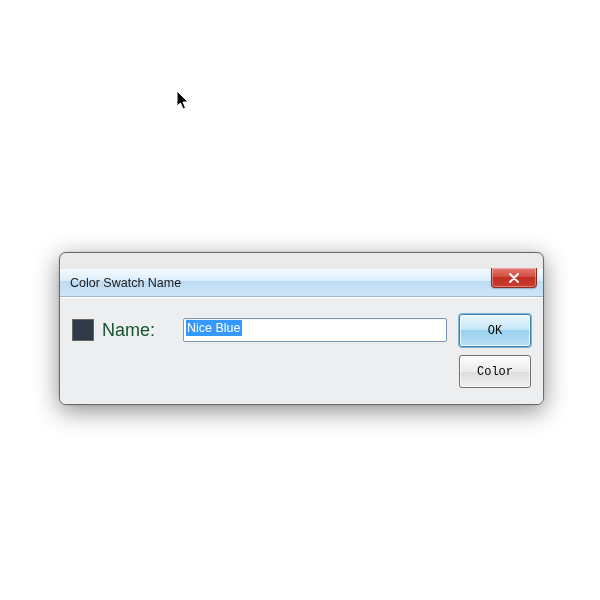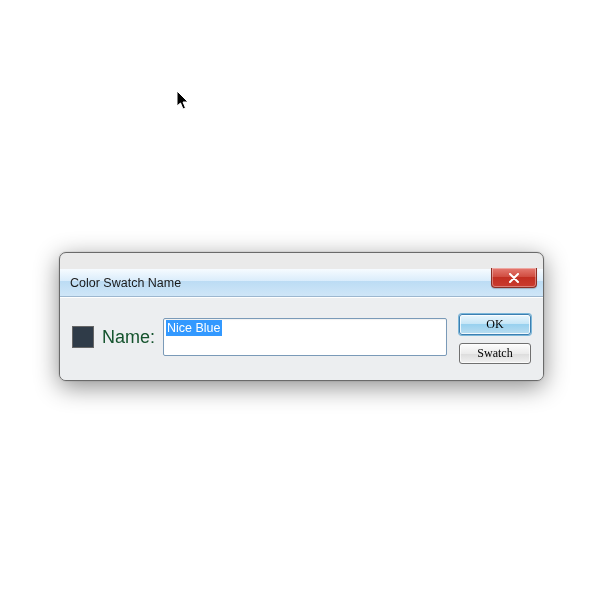--- a/index.html
+++ b/index.html
@@ -72,52 +72,53 @@
     width: 22px;
     height: 22px;
     border: 1px solid #666;
   }
   .label {
     color: #14532d;
     font-size: 18px;
   }
   .name-input {
     flex: 1;
-    height: 38px;
+    height: 24px;
     border: 1px solid #7a9ab8;
     border-radius: 2px;
     background: #fff;
     padding: 0 2px;
     font-family: inherit;
     font-size: 12.5px;
     line-height: 18px;
     outline: none;
     box-shadow: inset 0 1px 1px rgba(0,0,0,0.06);
     position: relative;
+    margin-left: 20px;
   }
   .name-input .sel {
     background: #3399ff;
     color: #fff;
     display: inline-block;
     line-height: 16px;
     padding: 0 1px;
   }
   .btns {
     display: flex;
     flex-direction: column;
     gap: 8px;
     width: 72px;
     padding-top: 2px;
   }
   .btn {
-    height: 21px;
+    height: 33px;
     border: 1px solid #707070;
     border-radius: 3px;
     background: linear-gradient(to bottom, #fdfdfd 0%, #ebebeb 50%, #dcdcdc 51%, #f1f1f1 100%);
-    font-family: Liberation Serif, serif;
+    font-family: Liberation Mono, monospace;
     font-size: 12px;
     color: #000;
     cursor: pointer;
     box-shadow: inset 0 0 0 1px rgba(255,255,255,0.7);
     display: flex;
     align-items: center;
     justify-content: center;
   }
   .btn.default {
     border-color: #3c7fb1;
@@ -151,21 +152,21 @@
       <span class="label">Name:</span>
       <div class="name-input">
         <span class="sel">Nice Blue</span>
       </div>
     </div>
     <div class="btns">
       <div class="btn default">
         <span>OK</span>
       </div>
       <div class="btn">
-        <span>Swatch</span>
+        <span>Color</span>
       </div>
     </div>
   </div>
 </div>
 
 <div class="cursor">
   <svg width="16" height="22" viewBox="0 0 16 22">
     <path d="M1 1 L1 16 L4.5 13 L7 19 L9.5 18 L7 12 L12 12 Z" fill="#000" stroke="#fff" stroke-width="1"></path>
   </svg>
 </div>

